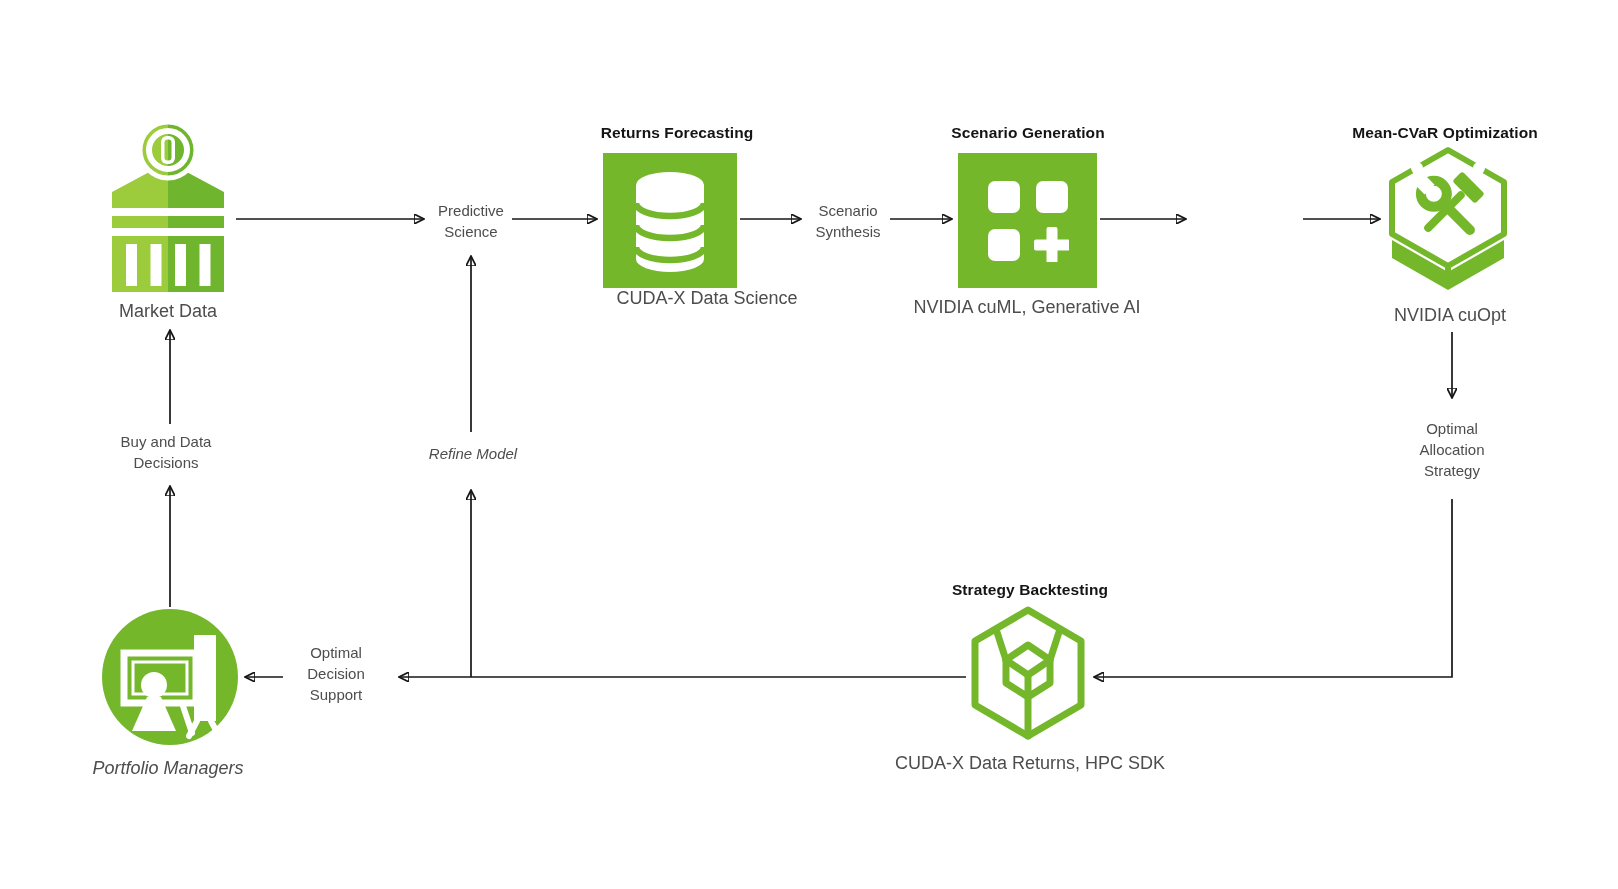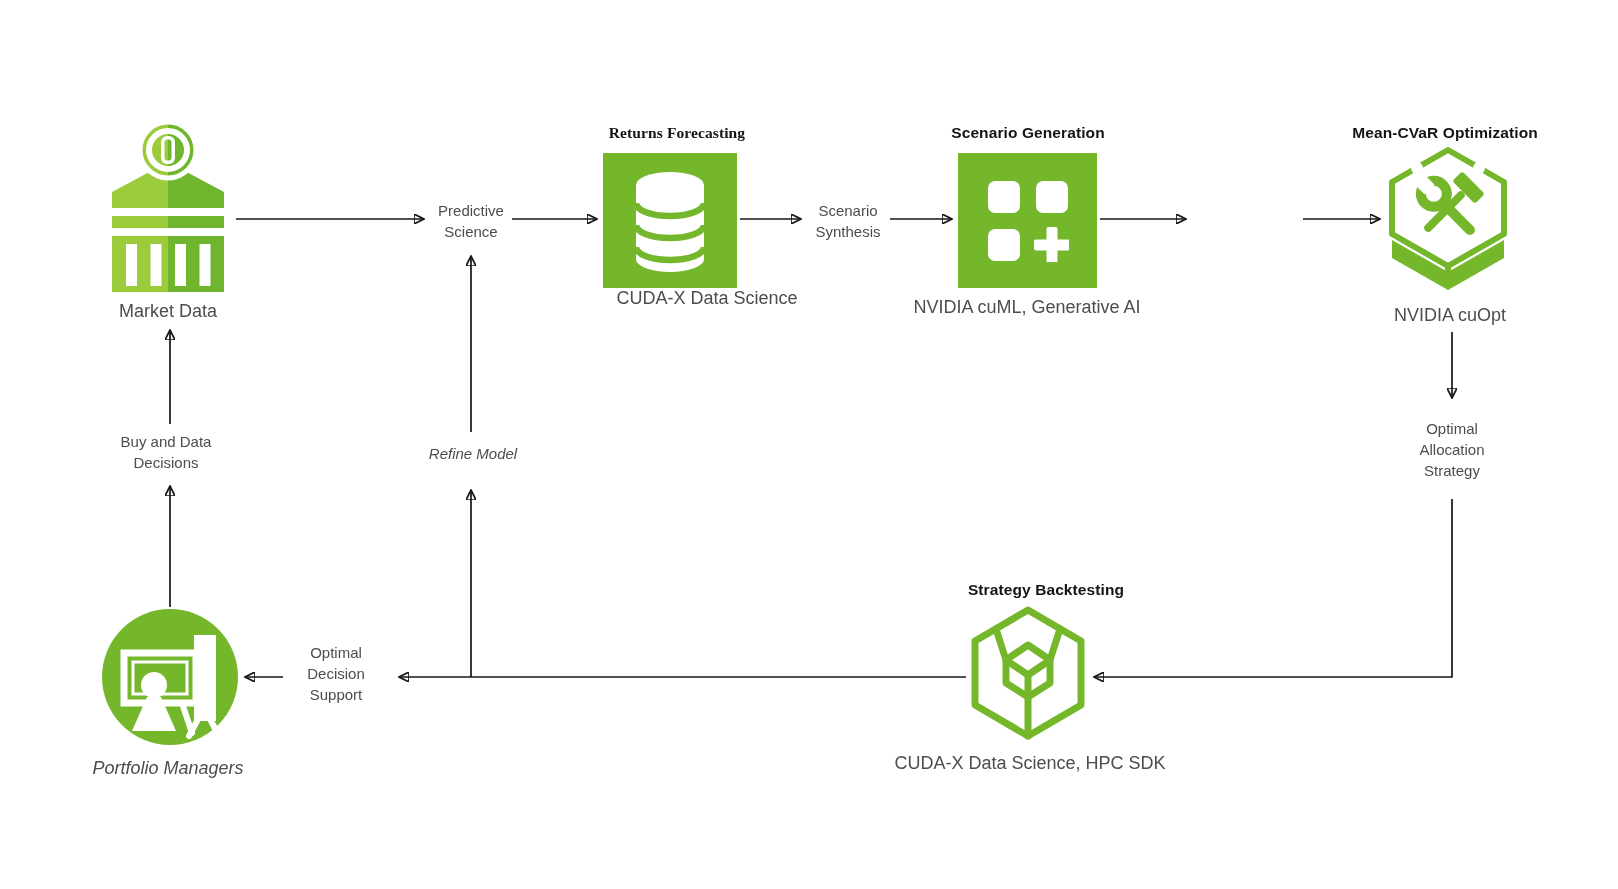--- a/index.html
+++ b/index.html
@@ -86,21 +86,21 @@
       <rect x="69" y="132" width="11" height="42" fill="#fff"></rect>
       <rect x="93.5" y="132" width="11" height="42" fill="#fff"></rect>
       <circle cx="62" cy="38" r="28" fill="url(#bankSplit)" stroke="#fff" stroke-width="5"></circle>
       <circle cx="62" cy="38" r="19" fill="none" stroke="#fff" stroke-width="6"></circle>
       <rect x="55" y="24" width="14" height="28" rx="6" fill="#fff"></rect>
       <rect x="58.5" y="27.5" width="7" height="21" rx="3" fill="url(#bankSplit)"></rect>
     </svg>
   </div>
   <div class="ncaption" style="left:168px;top:311px;">Market Data</div>
 
-  <div class="ntitle" style="left:677px;top:133px;font-family:Liberation Serif, serif;">Returns Forecasting</div>
+  <div class="ntitle" style="left:677px;top:133px;">Returns Forecasting</div>
   <div class="gsquare" style="left:603px;top:153px;width:134px;height:135px;">
     <svg width="76" height="104" viewBox="0 0 76 104">
       <path d="M4,16 a34,13 0 0 1 68,0 L72,90 a34,13 0 0 1 -68,0 Z" fill="#fff"></path>
       <path class="stroke-green" d="M4,34 a34,13 0 0 0 68,0" stroke-width="6.5"></path>
       <path class="stroke-green" d="M4,56 a34,13 0 0 0 68,0" stroke-width="6.5"></path>
       <path class="stroke-green" d="M4,78 a34,13 0 0 0 68,0" stroke-width="6.5"></path>
     </svg>
   </div>
   <div class="ncaption" style="left:671px;top:298px;margin-left:36px;">CUDA-X Data Science</div>
 
@@ -130,32 +130,32 @@
       <g transform="rotate(45 66 62)">
         <rect class="fill-green" x="62" y="40" width="8" height="54" rx="4"></rect>
         <rect class="fill-green" x="50" y="26" width="32" height="14" rx="3"></rect>
       </g>
       <rect class="fill-green" x="63" y="118" width="6" height="10"></rect>
       <path class="fill-green" d="M10,94 L66,126 L122,94 L122,112 L66,144 L10,112 Z"></path>
     </svg>
   </div>
   <div class="ncaption" style="left:1450px;top:315px;">NVIDIA cuOpt</div>
 
-  <div class="ntitle" style="left:1030px;top:590px;margin-left:16px;">Strategy Backtesting</div>
+  <div class="ntitle" style="left:1030px;top:590px;">Strategy Backtesting</div>
   <div class="icon-box" style="left:968px;top:605px;width:120px;height:136px;">
     <svg width="120" height="136" viewBox="0 0 120 136">
       <g class="stroke-green" stroke-width="7" stroke-linejoin="round" stroke-linecap="round">
         <polygon points="60,5 113,36 113,100 60,131 7,100 7,36"></polygon>
         <path d="M38,55 L28,24 M82,55 L92,24"></path>
         <polygon points="60,40 82,55 60,70 38,55"></polygon>
         <path d="M38,55 L38,78 L60,92 L82,78 L82,55 M60,70 L60,92 M60,92 L60,131"></path>
       </g>
     </svg>
   </div>
-  <div class="ncaption" style="left:1030px;top:763px;">CUDA-X Data Science, HPC SDK</div>
+  <div class="ncaption" style="left:1030px;top:763px;">CUDA-X Data Returns, HPC SDK</div>
 
   <div class="icon-box" style="left:102px;top:609px;width:136px;height:136px;">
     <svg width="136" height="136" viewBox="0 0 136 136">
       <circle class="fill-green" cx="68" cy="68" r="68"></circle>
       <rect x="92" y="26" width="22" height="86" fill="#fff"></rect>
       <path d="M95,112 L87,127 M109,112 L117,127" stroke="#fff" stroke-width="6" stroke-linecap="round"></path>
       <rect x="22" y="44" width="72" height="50" fill="none" stroke="#fff" stroke-width="7"></rect>
       <rect x="31" y="53" width="54" height="32" fill="none" stroke="#fff" stroke-width="3"></rect>
       <path d="M80,94 L90,124" stroke="#fff" stroke-width="6" stroke-linecap="round"></path>
       <circle cx="52" cy="76" r="13" fill="#fff"></circle>

